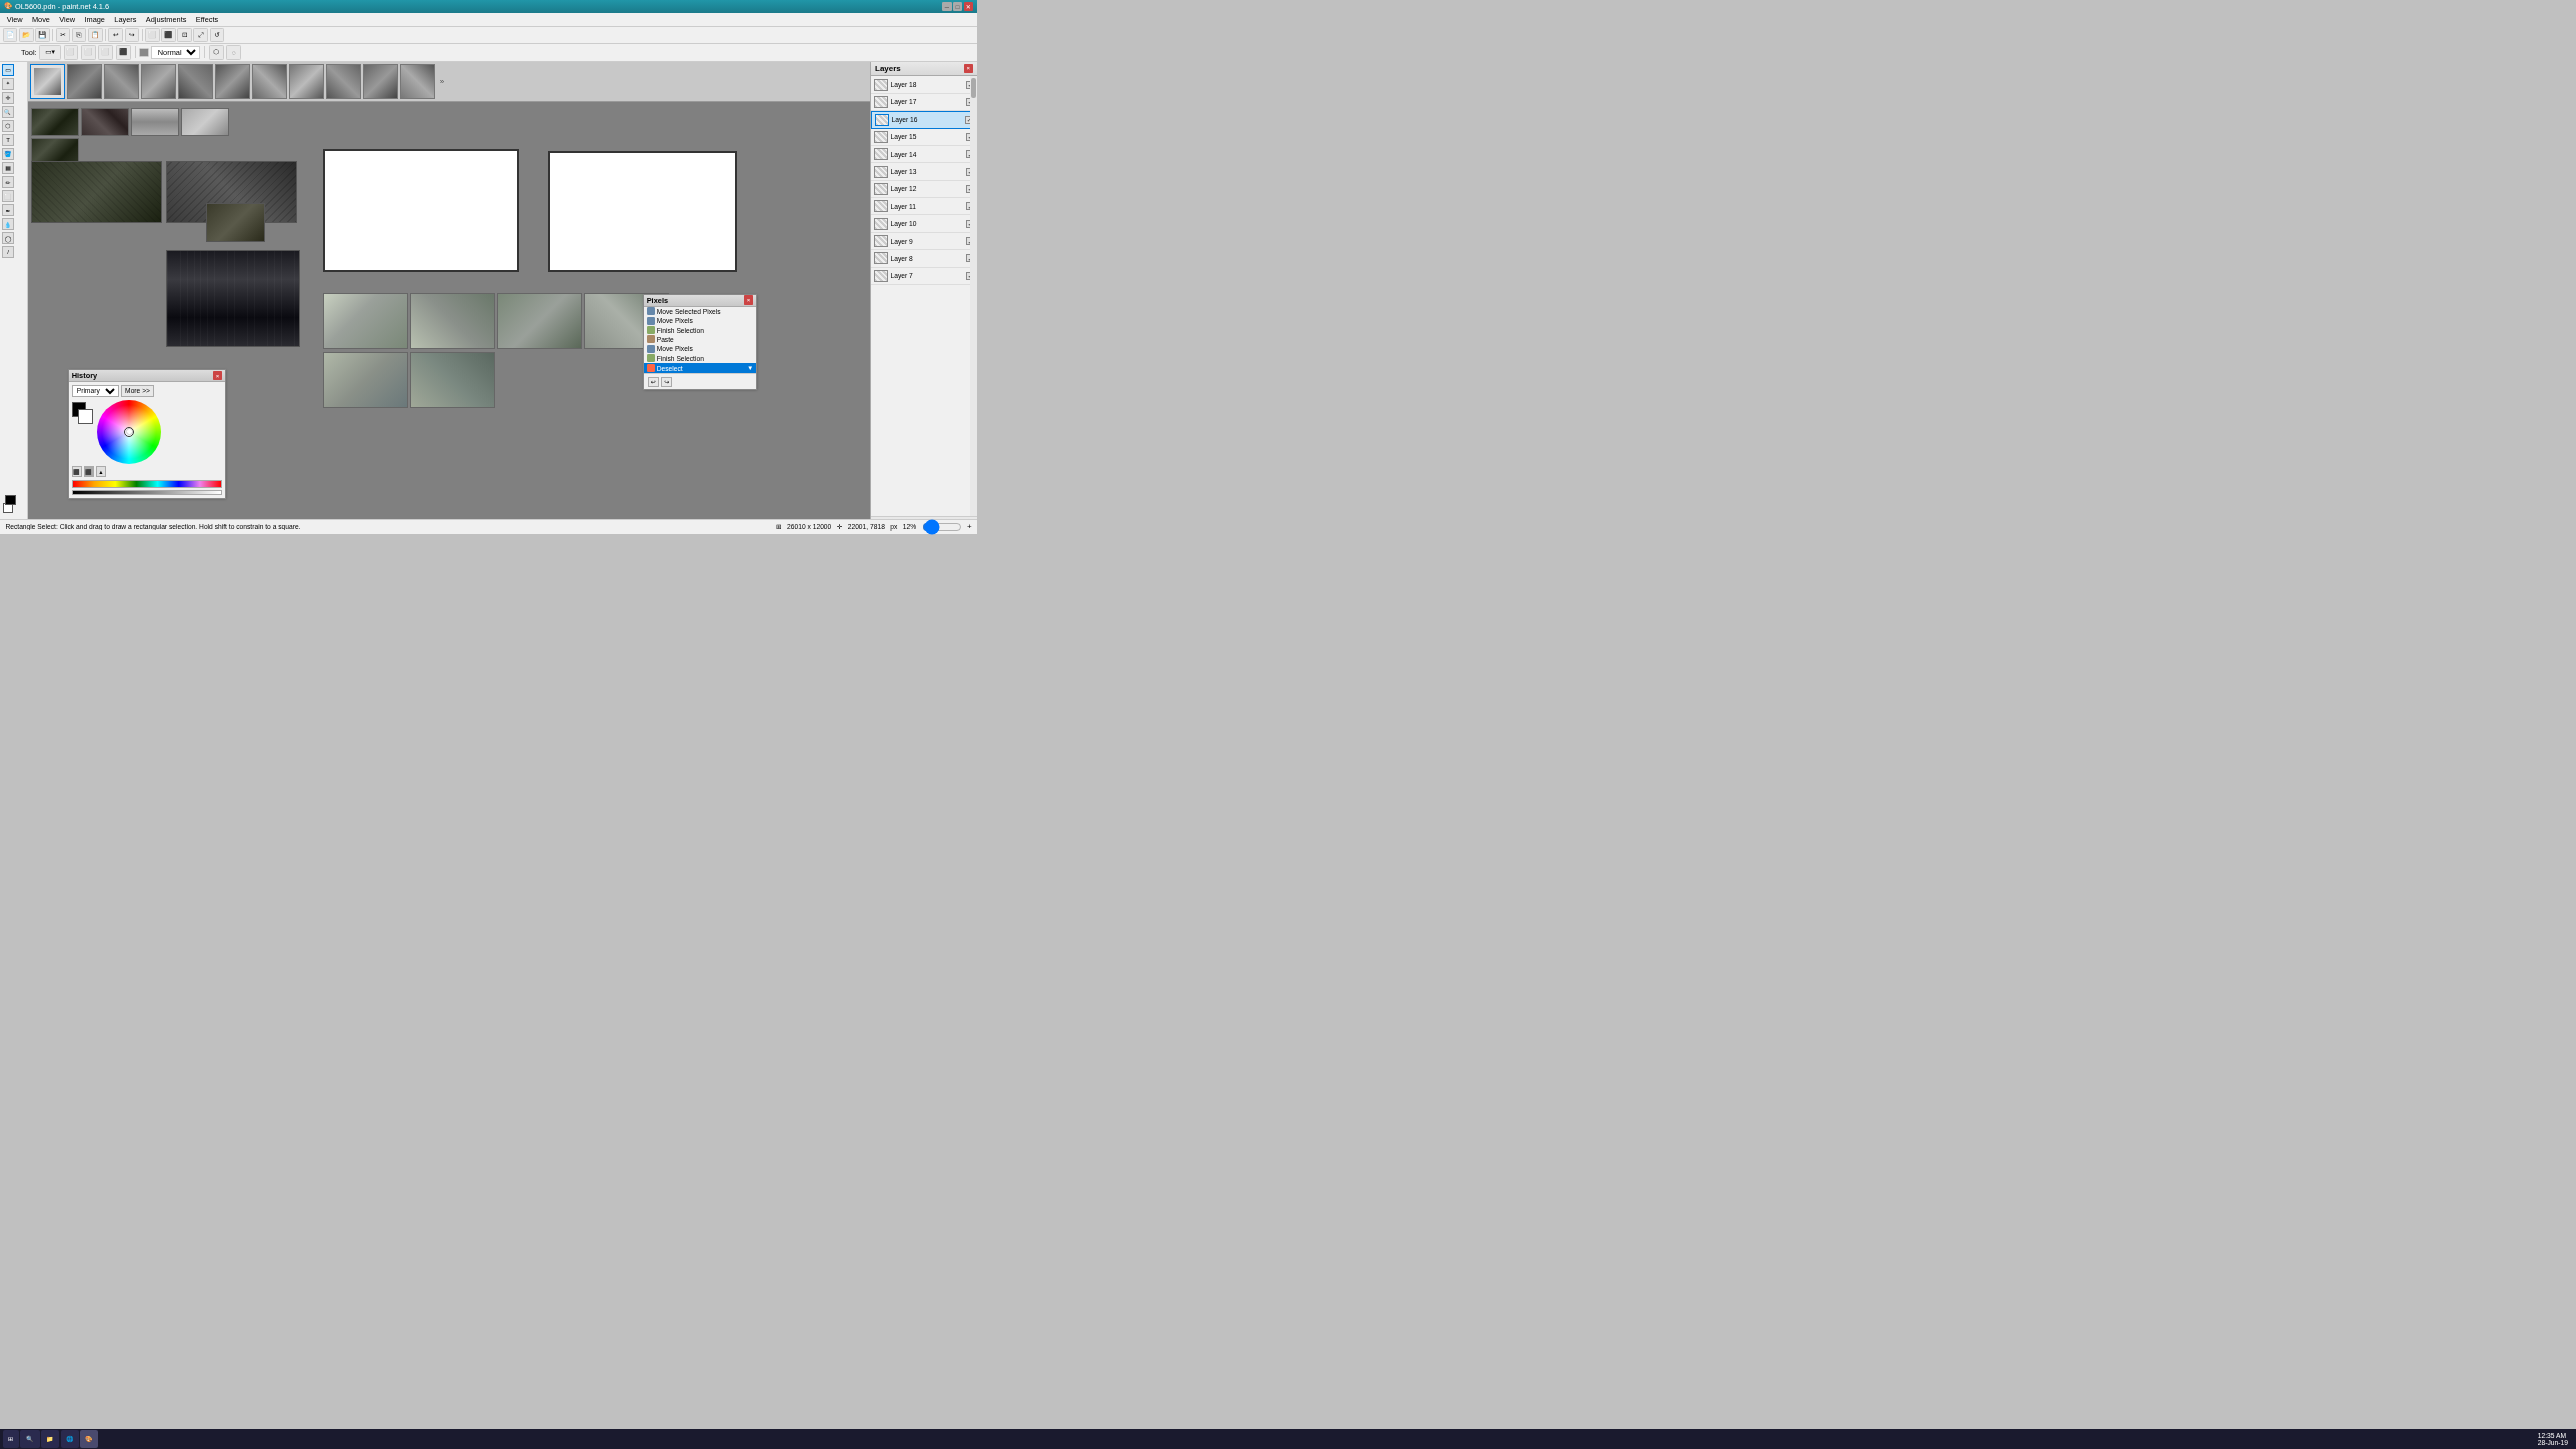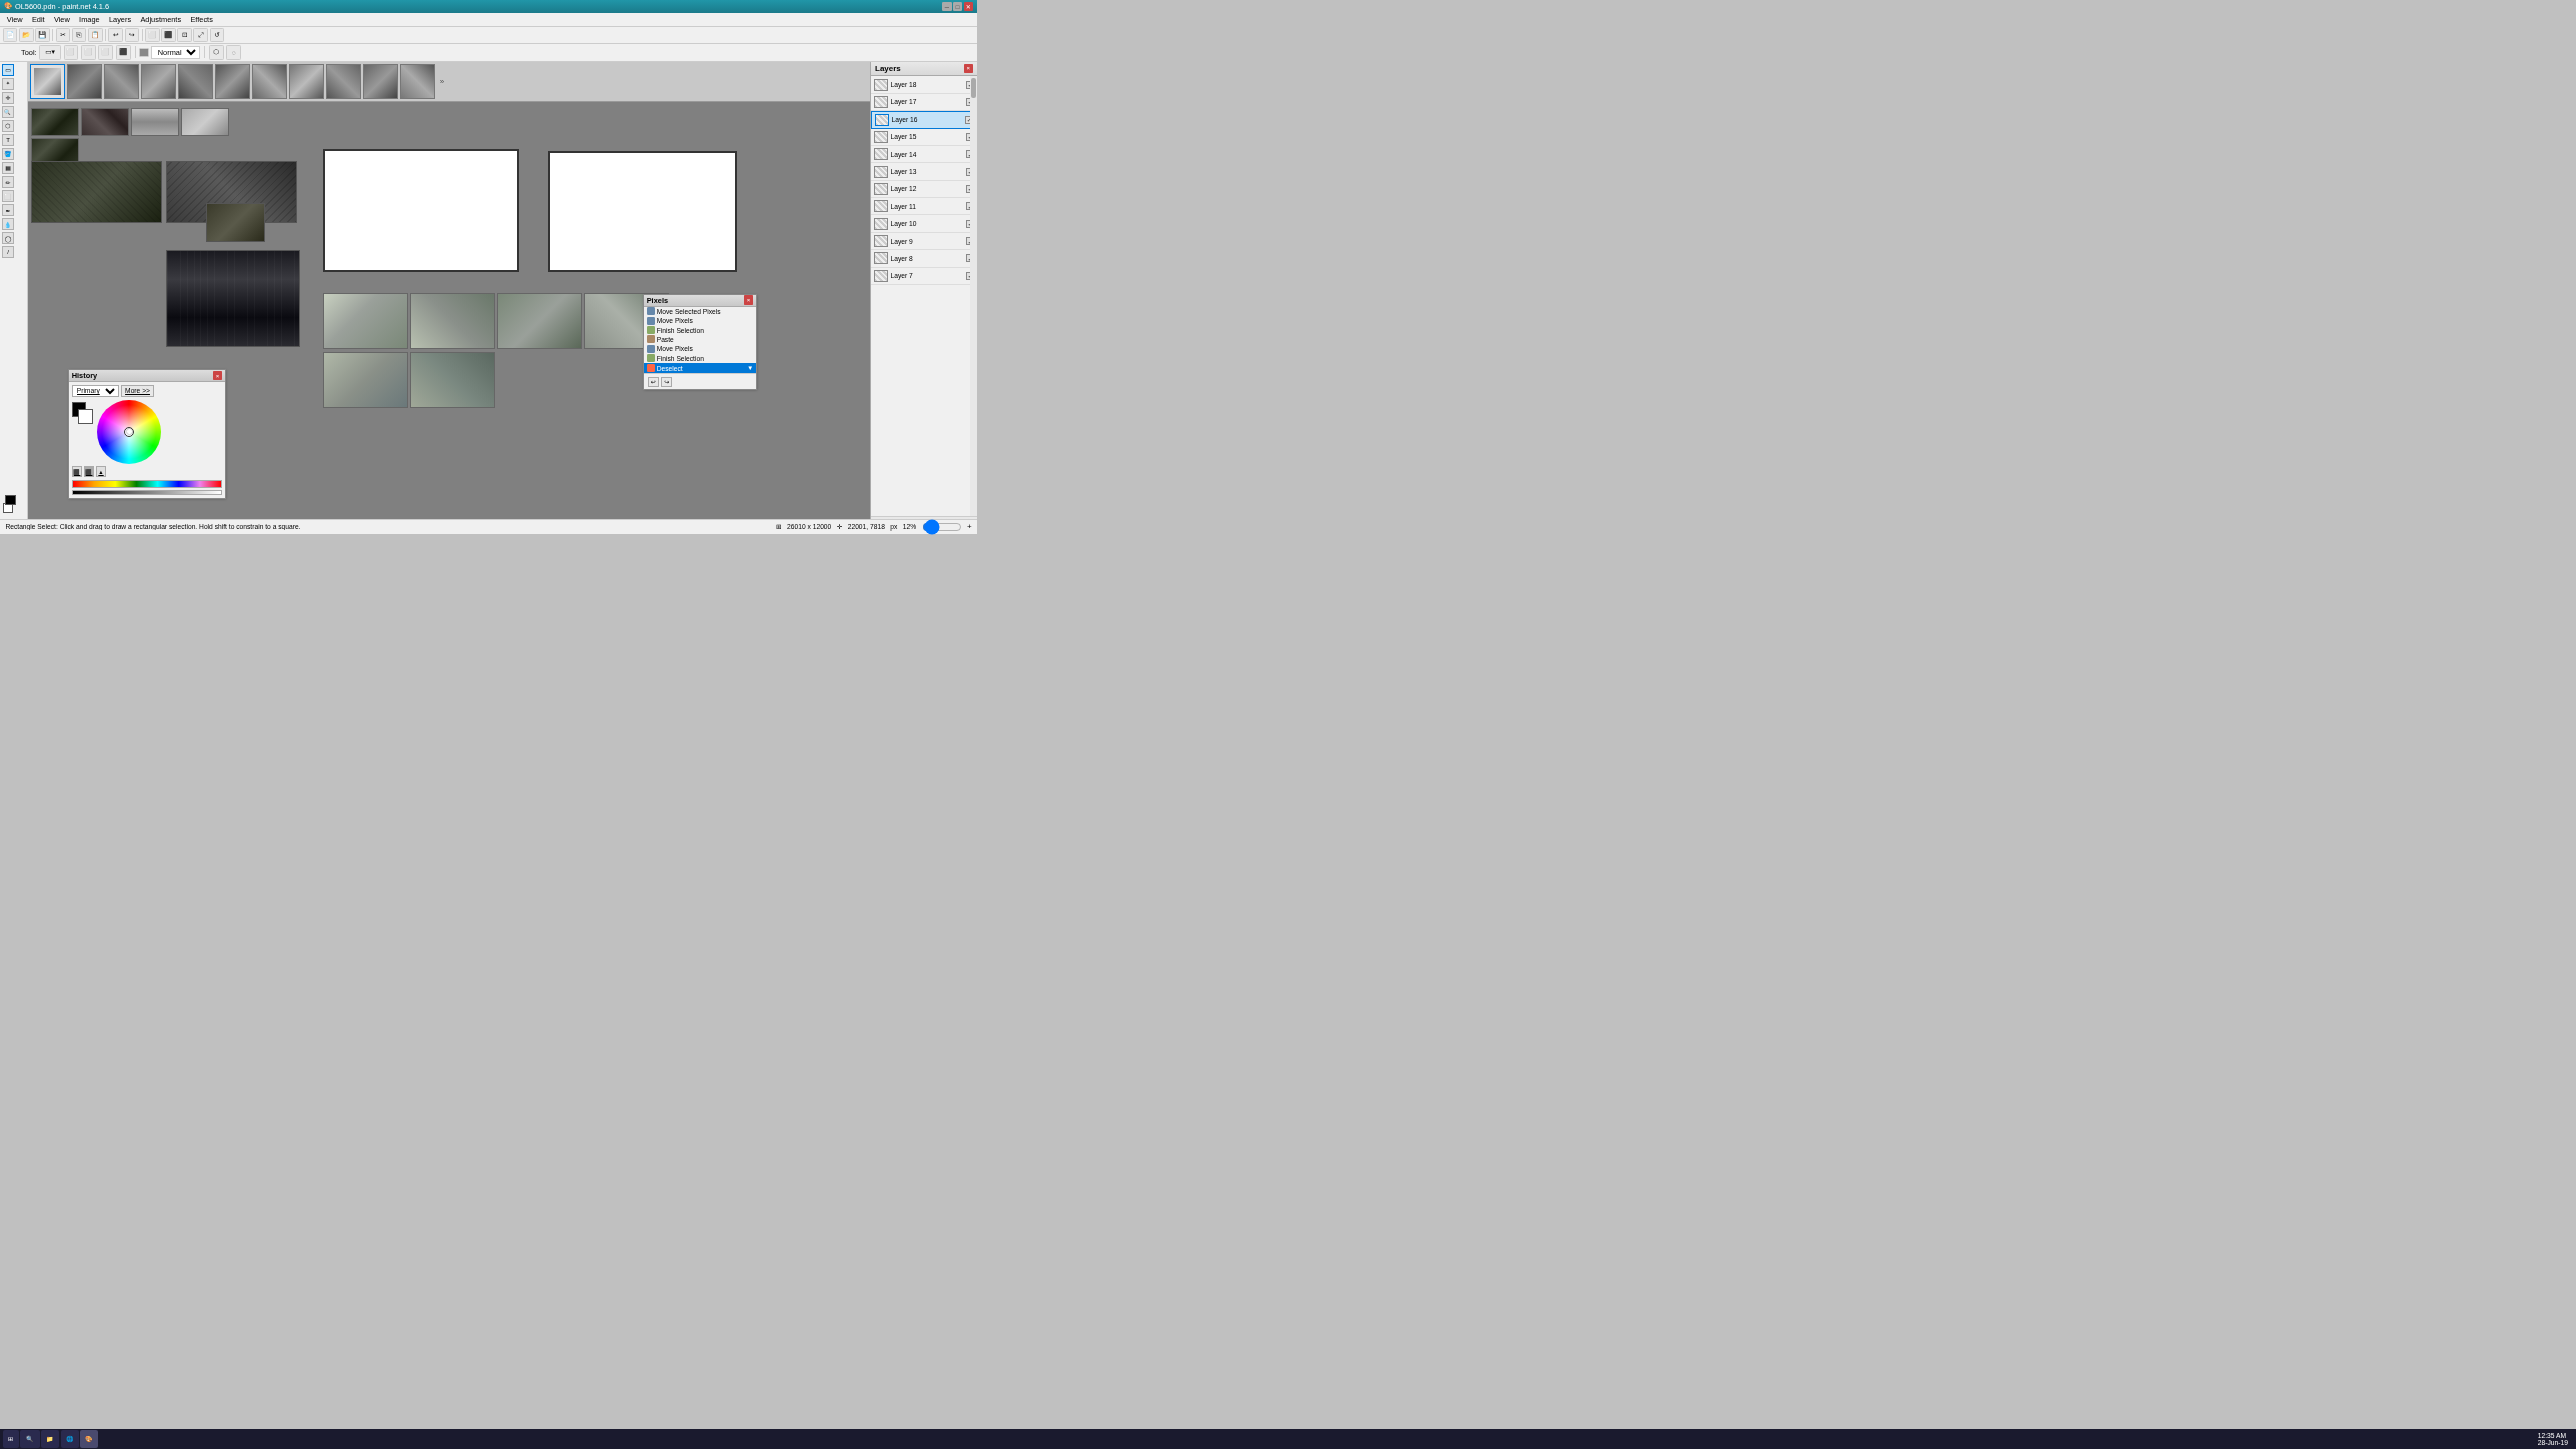--- a/index.html
+++ b/index.html
@@ -455,21 +455,21 @@
   </div>
   <div id="titlebar-right">
     <div class="titlebar-btn">─</div>
     <div class="titlebar-btn">□</div>
     <div class="titlebar-btn" style="background:#cc4444;color:white;">✕</div>
   </div>
 </div>
 
 <div id="menubar">
   <span class="menu-item">View</span>
-  <span class="menu-item">Edit</span>
+  <span class="menu-item">Move</span>
   <span class="menu-item">View</span>
   <span class="menu-item">Image</span>
   <span class="menu-item">Layers</span>
   <span class="menu-item">Adjustments</span>
   <span class="menu-item">Effects</span>
 </div>
 
 <div id="toolbar">
   <div class="toolbar-btn" title="New">📄</div>
   <div class="toolbar-btn" title="Open">📂</div>
@@ -590,21 +590,21 @@
 
     <div style="position:absolute;top:188px;left:138px;width:134px;height:97px;background:linear-gradient(180deg,#1a1a20 0%,#3a3a40 30%,#0a0a10 70%,#2a2a30 100%);border:0.7px solid #555;overflow:hidden;">
       <div style="width:100%;height:100%;background:repeating-linear-gradient(90deg,rgba(255,255,255,0.03) 0px,rgba(255,255,255,0.03) 0.7px,transparent 0.7px,transparent 6.7px);"></div>
     </div>
 
     <div id="colors-panel" style="position:absolute;bottom:20px;left:40px;width:158px;background:#f0f0f0;border:0.7px solid #888;box-shadow:1.3px 1.3px 2.7px rgba(0,0,0,0.3);">
       <div id="colors-panel-header" style="height:12px;background:linear-gradient(to bottom,#ddd,#c8c8c8);border-bottom:0.7px solid #aaa;display:flex;align-items:center;justify-content:space-between;padding:0 2.7px;font-size:7.4px;font-weight:bold;">
         <span>History</span>
         <button class="close-btn">×</button>
       </div>
-      <div id="colors-panel-body" style="padding:2.7px;text-decoration:underline;">
+      <div id="colors-panel-body" style="padding:2.7px;">
         <div id="colors-controls" style="display:flex;align-items:center;gap:2.7px;margin-bottom:2.7px;">
           <select class="primary-select">
             <option>Primary</option>
           </select>
           <button class="more-btn">More &gt;&gt;</button>
         </div>
         <div id="color-wheel-container" style="display:flex;gap:4px;align-items:flex-start;">
           <div style="display:flex;flex-direction:column;gap:1.3px;padding-top:2.7px;">
             <div style="position:relative;width:21.5px;height:21.5px;">
               <div style="width:14.8px;height:14.8px;background:black;border:0.7px solid #555;position:absolute;top:0;left:0;"></div>

